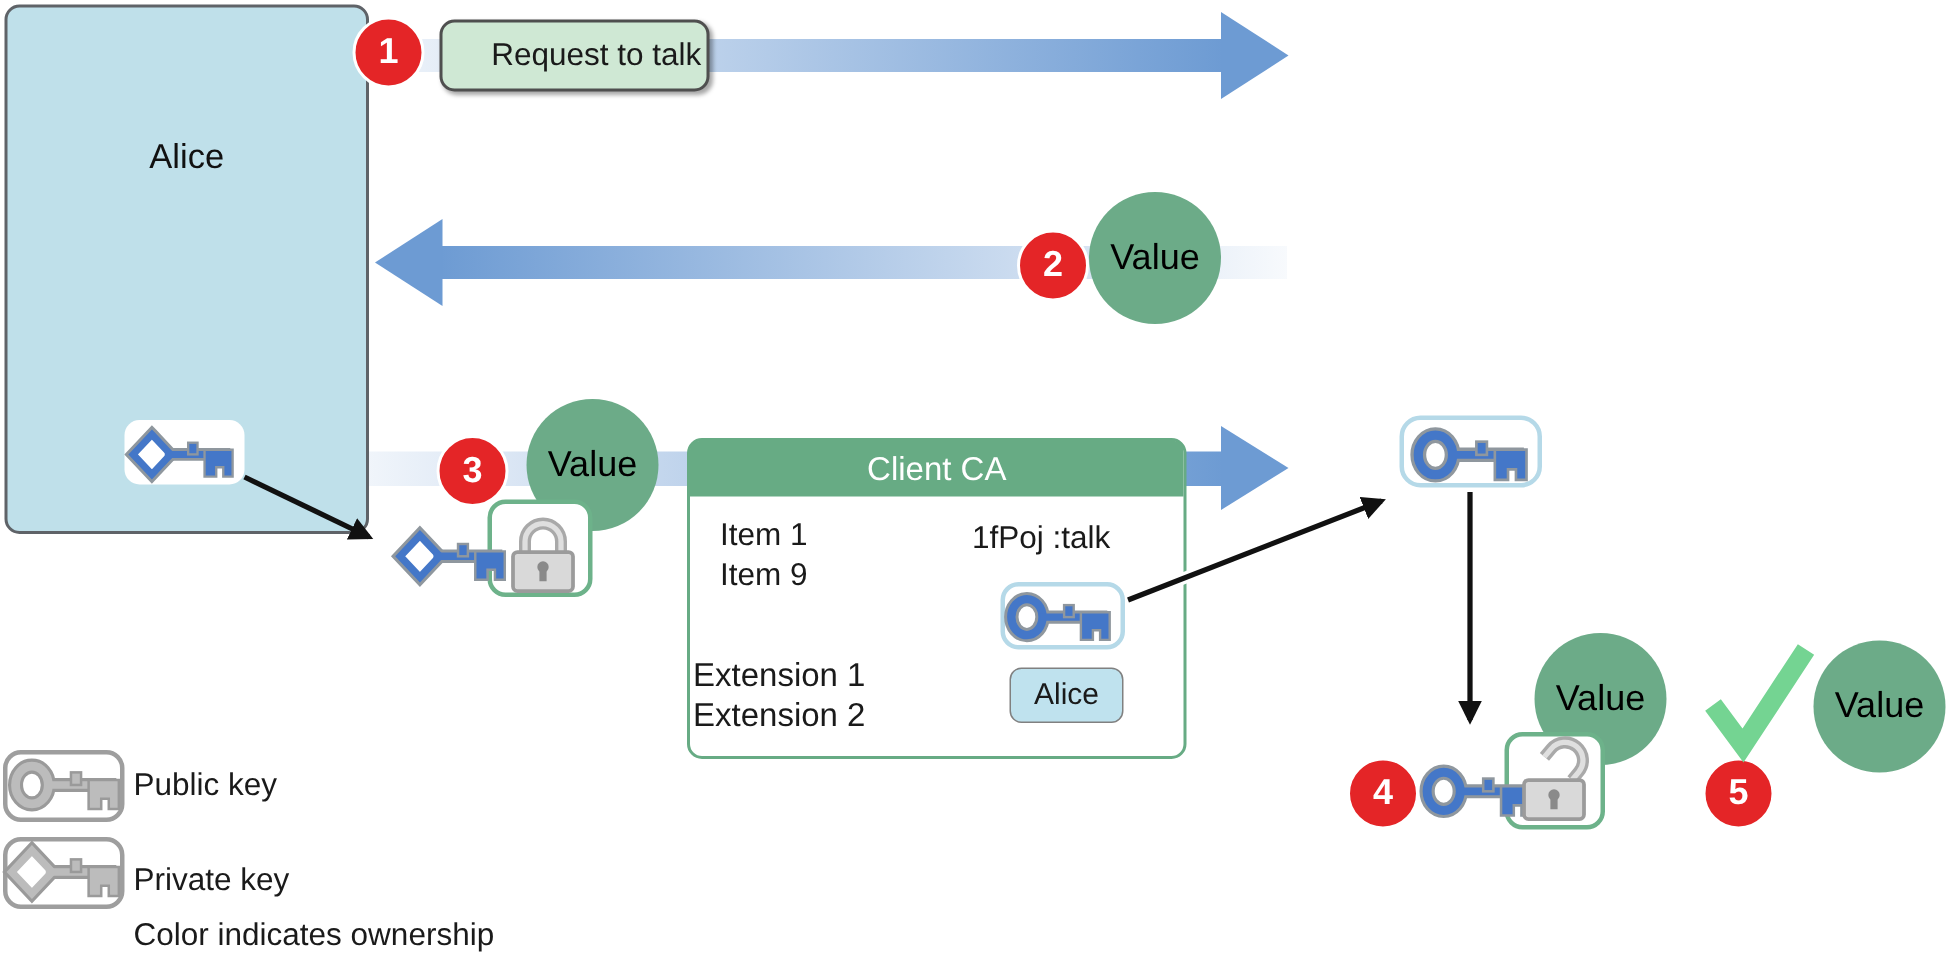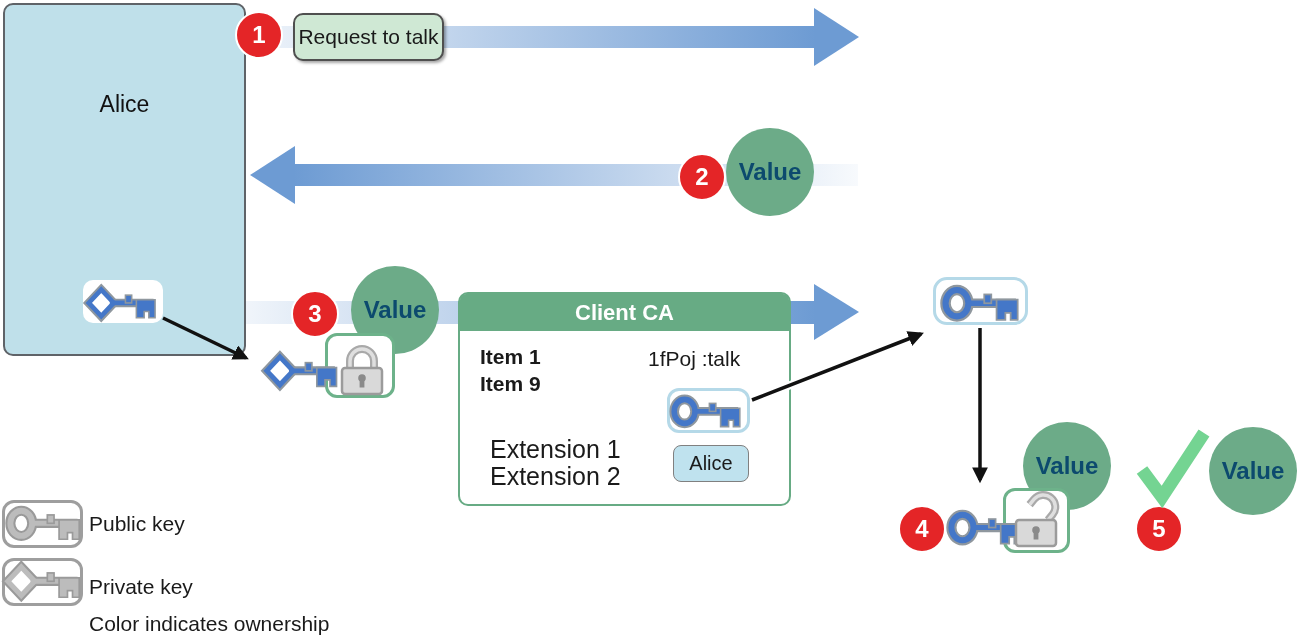--- a/index.html
+++ b/index.html
@@ -1,18 +1,18 @@
 <!DOCTYPE html>
 <html><head>
 <meta charset="utf-8">
 <style>
   html,body{margin:0;padding:0;background:#fff;}
   .canvas{position:relative;width:1304px;height:641px;background:#fff;overflow:hidden;
           font-family:"Liberation Sans", sans-serif;color:#1a1a1a;}
-  .abs{position:absolute;}
+  .abs{position:absolute;padding-left:29px;}
   .actor{position:absolute;border-radius:10px;}
   .actor-label{position:absolute;top:86px;left:0;width:100%;text-align:center;
                font-size:23px;color:#111;}
   .alice-box{left:3px;top:3px;width:239px;height:349px;background:#bfe0ea;border:2px solid #5f6368;}
   .bob-box{left:860px;top:3px;width:240px;height:349px;background:#fbdcb4;border:2px solid #8a8a8a;}
   .band{position:absolute;}
   .head{position:absolute;width:0;height:0;}
   .band-r1{left:246px;top:26px;width:570px;height:22px;
            background:linear-gradient(to right, rgba(109,155,211,0.10), #6d9bd3);}
   .head-r1{left:814px;top:8px;border-left:45px solid #6d9bd3;
@@ -22,31 +22,31 @@
   .band-r2{left:293px;top:164px;width:565px;height:22px;
            background:linear-gradient(to right, #6d9bd3, rgba(109,155,211,0.05));}
   .band-r3{left:246px;top:301px;width:570px;height:23px;
            background:linear-gradient(to right, rgba(109,155,211,0.10), #6d9bd3);}
   .head-r3{left:814px;top:284px;border-left:45px solid #6d9bd3;
            border-top:28px solid transparent;border-bottom:28px solid transparent;}
   .stepnum{position:absolute;width:44px;height:44px;border-radius:50%;
            background:#e42527;border:2px solid #fff;color:#fff;font-weight:bold;
            font-size:24px;display:flex;align-items:center;justify-content:center;box-sizing:content-box;}
   .value-circle{position:absolute;width:88px;height:88px;border-radius:50%;background:#6cab88;
-           color:#0c4a6e;font-weight:bold;font-size:24px;display:flex;align-items:center;justify-content:center;}
+           color:#000000;font-weight:normal;font-size:24px;display:flex;align-items:center;justify-content:center;}
   .request-label{left:293px;top:13px;width:147px;height:44px;background:#cfe8d4;
            border:2px solid #4f4f4f;border-radius:10px;box-shadow:2px 2px 3px rgba(0,0,0,0.35);
            font-size:21px;display:flex;align-items:center;justify-content:center;}
   .client-ca{left:458px;top:292px;width:333px;height:214px;background:#fff;
            border:2.5px solid #67ab84;border-radius:10px;box-sizing:border-box;}
   .ca-header{position:absolute;left:0;top:0;right:0;height:37px;background:#67ab84;
-           border-radius:6px 6px 0 0;color:#fff;font-weight:bold;font-size:22px;
+           border-radius:6px 6px 0 0;color:#fff;font-weight:normal;font-size:22px;
            display:flex;align-items:center;justify-content:center;}
-  .ca-items{position:absolute;left:20px;top:49px;font-size:21px;line-height:27px;font-weight:bold;}
-  .ca-exts{position:absolute;left:30px;top:142px;font-size:25px;line-height:27px;}
+  .ca-items{position:absolute;left:20px;top:49px;font-size:21px;line-height:27px;}
+  .ca-exts{position:absolute;left:2px;top:142px;font-size:22px;line-height:27px;}
   .ca-fingerprint{position:absolute;left:188px;top:53px;font-size:21px;}
   .holder{position:absolute;background:#fff;box-sizing:border-box;}
   .ca-key-holder{left:207px;top:94px;width:83px;height:45px;border:3px solid #b5d9e8;border-radius:12px;}
   .alice-tag{position:absolute;left:213px;top:151px;width:74px;height:35px;background:#bfe2ee;
            border:1.5px solid #808080;border-radius:8px;font-size:20px;
            display:flex;align-items:center;justify-content:center;}
   .bob-key-holder{left:933px;top:277px;width:95px;height:48px;border:3.5px solid #b5d9e8;border-radius:14px;}
   .alice-key-holder{left:83px;top:280px;width:80px;height:43px;border-radius:10px;}
   .lock-holder{border:3.5px solid #6db28a;border-radius:12px;}
   .closed-lock-holder{left:325px;top:333px;width:70px;height:65px;}

